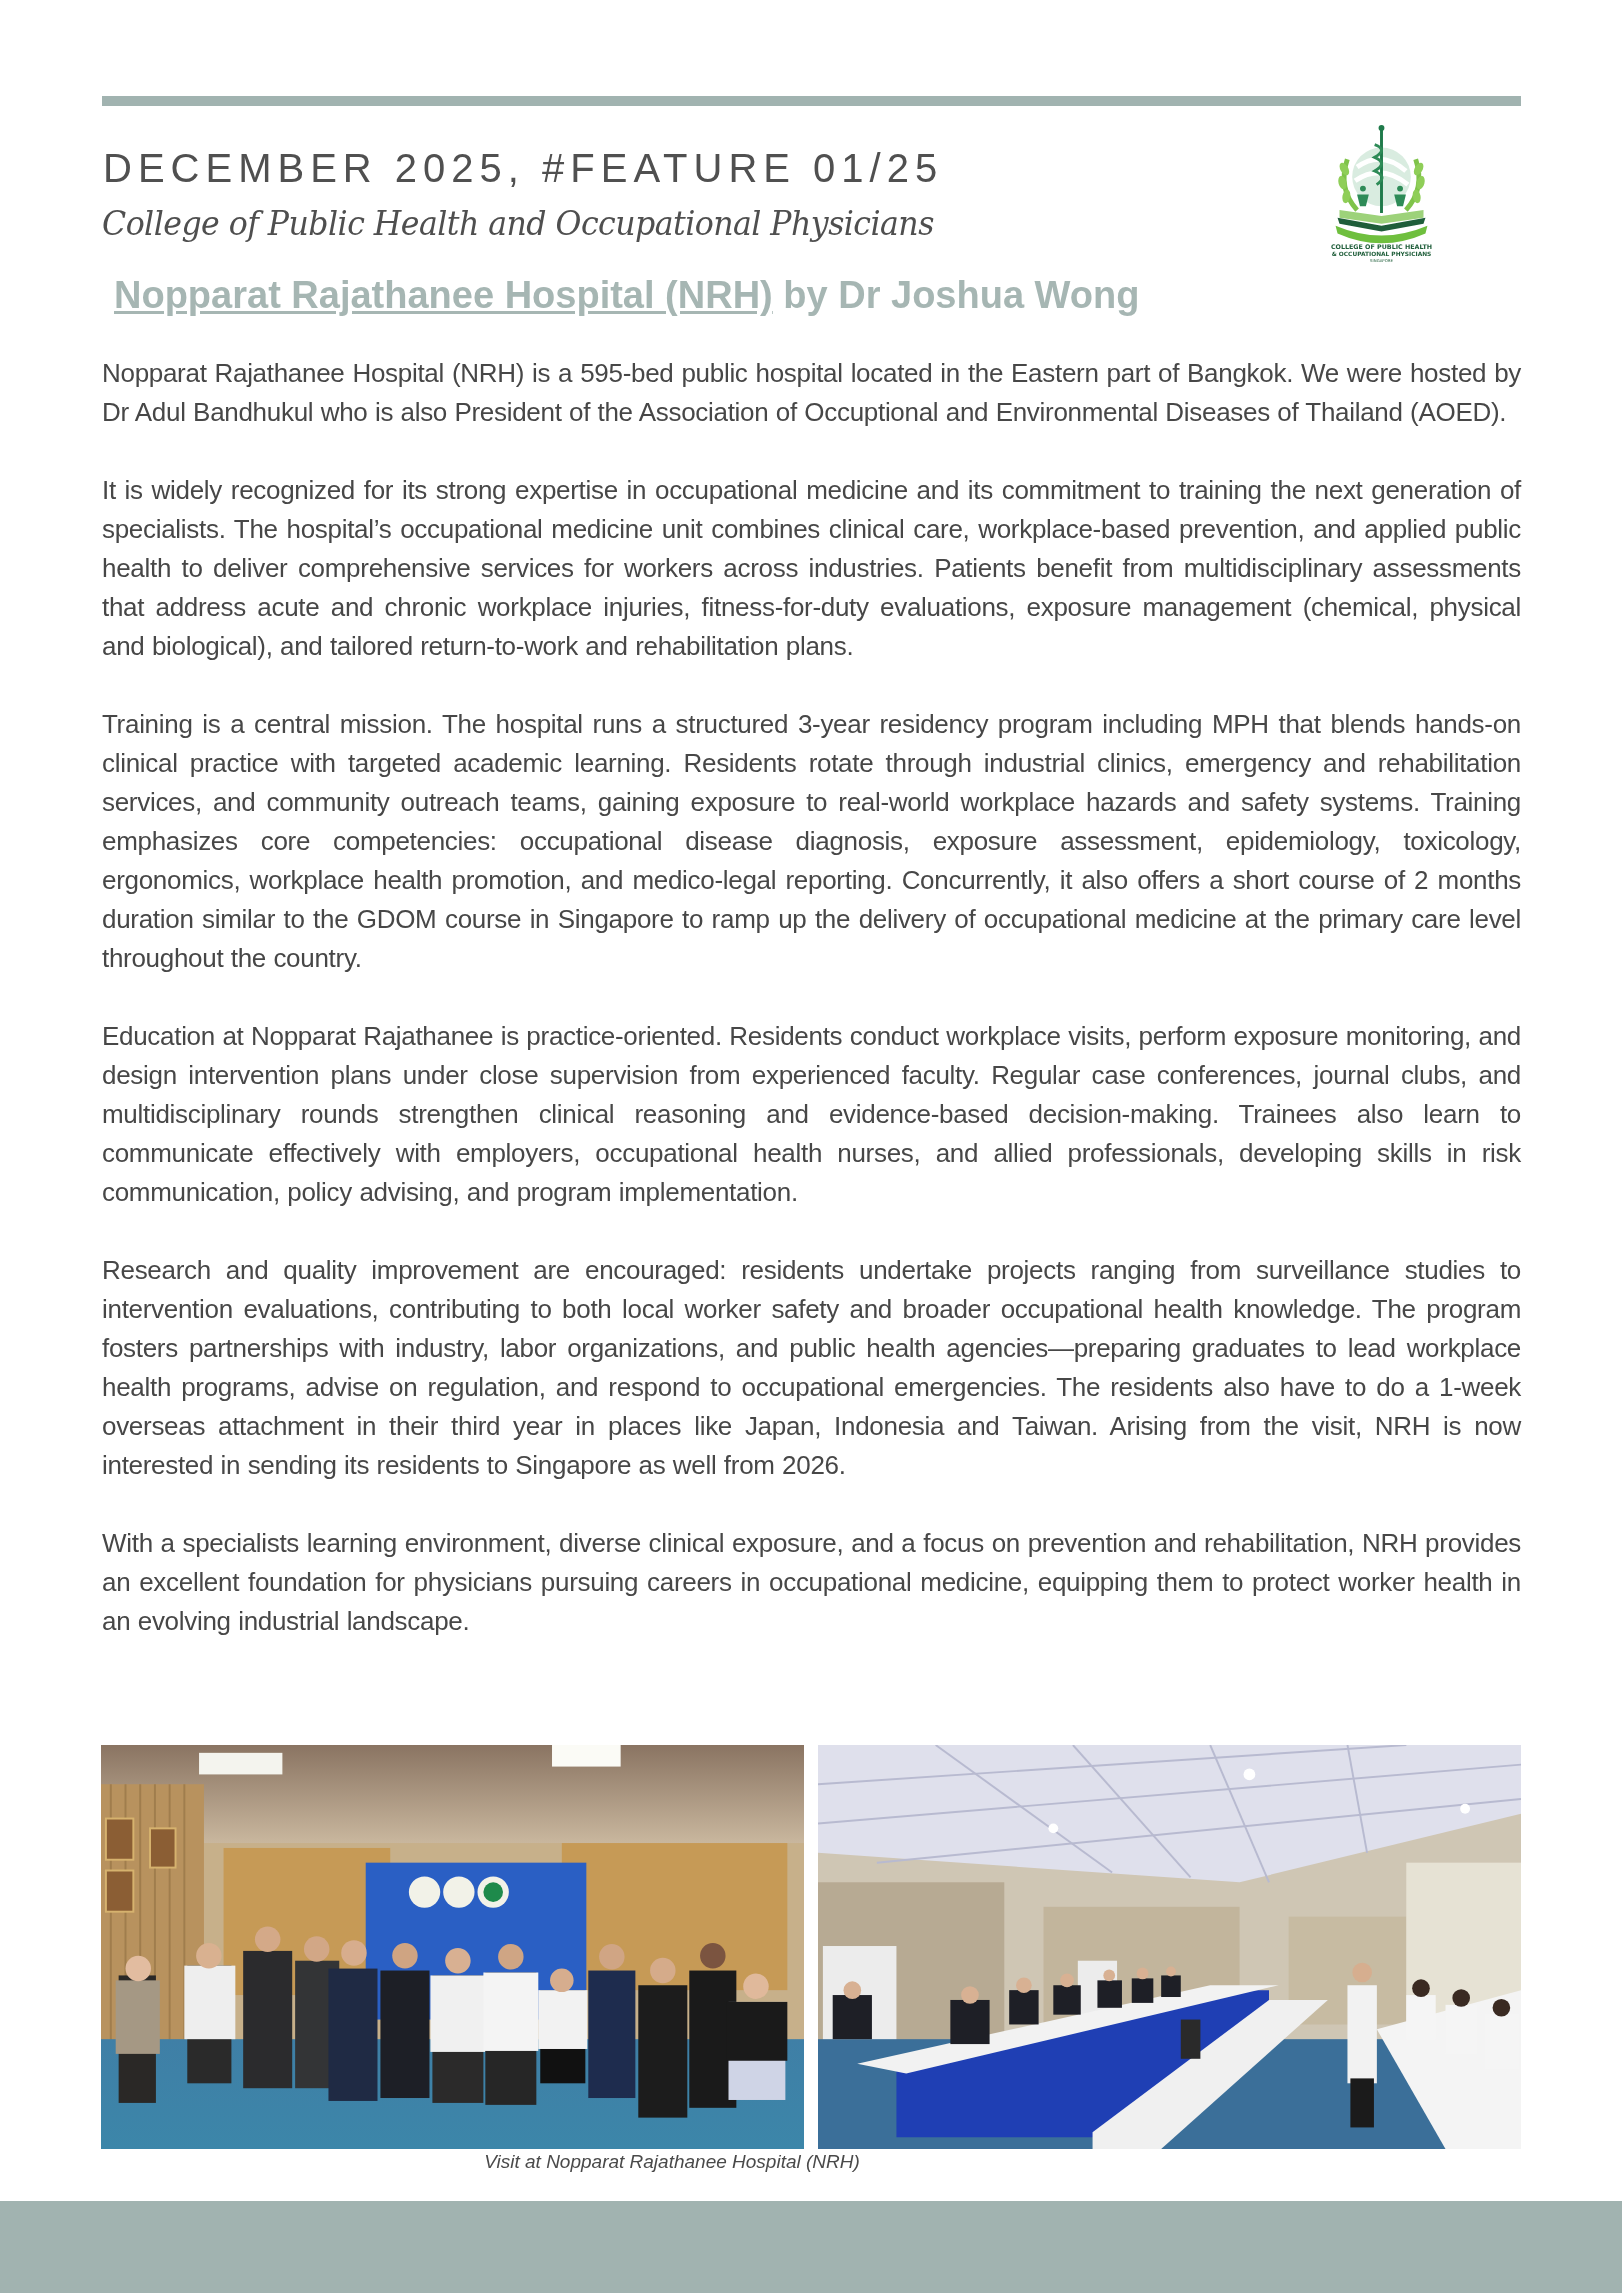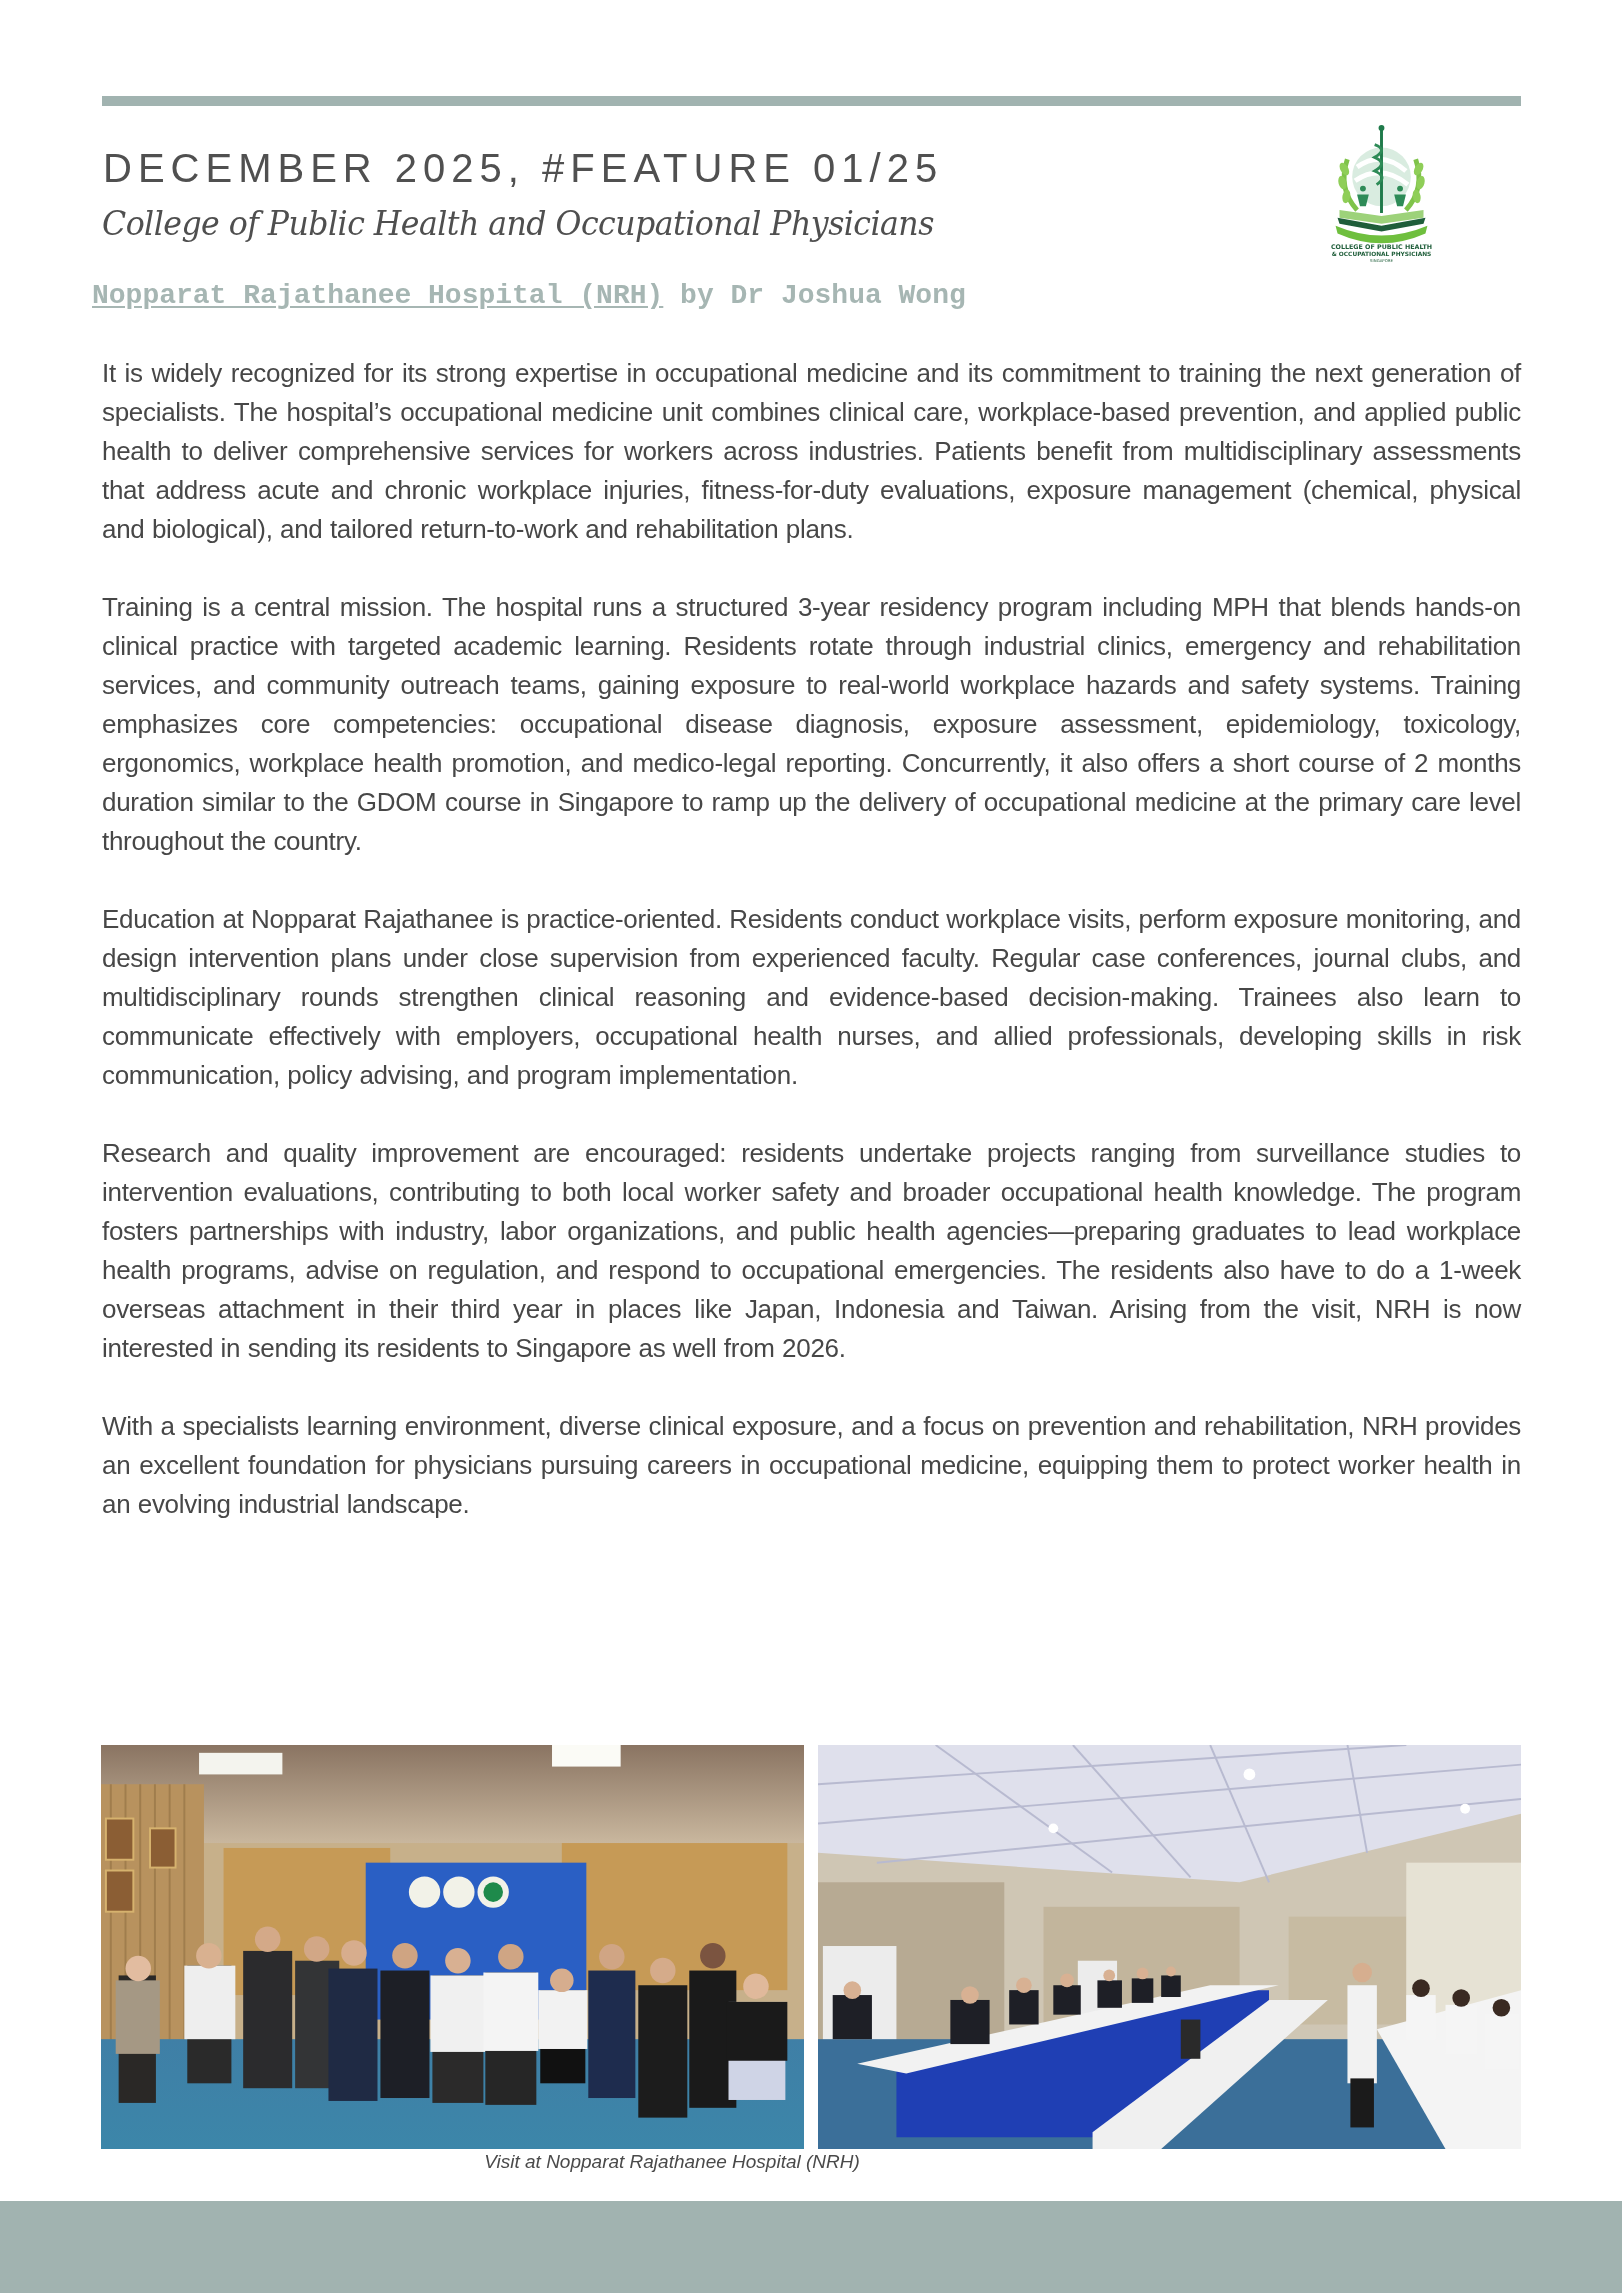--- a/index.html
+++ b/index.html
@@ -20,23 +20,23 @@
     white-space: nowrap; line-height: 39px;
   }
   .college-title {
     position: absolute; left: 102px; top: 200px;
     font-family: "DejaVu Serif", serif; font-style: italic;
     font-size: 34px; color: #4f4f4f; white-space: nowrap;
     line-height: 47px; letter-spacing: -0.6px;
     transform: scaleX(0.93); transform-origin: left center;
   }
   .byline {
-    position: absolute; left: 92px; top: 276px;
-    font-family: Liberation Mono, monospace; font-weight: bold;
-    font-size: 28px; color: #a6b6b3; white-space: nowrap; line-height: 39px;
+    position: absolute; left: 114px; top: 276px;
+    font-family: Liberation Sans, sans-serif; font-weight: bold;
+    font-size: 38px; color: #a6b6b3; white-space: nowrap; line-height: 39px;
   }
   .byline a { color: #a6b6b3; text-decoration: underline; text-underline-offset: 2.9px; }
   .logo {
     position: absolute; left: 1318px; top: 120px; width: 127px; height: 142px;
   }
   .article {
     position: absolute; left: 102px; top: 354px; width: 1419px;
   }
   .article p {
     margin: 0 0 39px 0;
@@ -109,20 +109,21 @@
     <text x="65" y="139" text-anchor="middle" font-family="'DejaVu Sans', sans-serif" font-size="6" font-weight="bold" fill="#1f5e3a">&amp; OCCUPATIONAL PHYSICIANS</text>
     <text x="65" y="145" text-anchor="middle" font-family="'DejaVu Sans', sans-serif" font-size="4" fill="#1f5e3a">SINGAPORE</text>
   </svg>
 </div>
 
 <div class="byline">
   <a href="#">Nopparat Rajathanee Hospital (NRH)</a><span> by Dr Joshua Wong</span>
 </div>
 
 <div class="article">
+  <p>Nopparat Rajathanee Hospital (NRH) is a 595-bed public hospital located in the Eastern part of Bangkok. We were hosted by Dr Adul Bandhukul who is also President of the Association of Occuptional and Environmental Diseases of Thailand (AOED).</p>
   <p>It is widely recognized for its strong expertise in occupational medicine and its commitment to training the next generation of specialists. The hospital’s occupational medicine unit combines clinical care, workplace-based prevention, and applied public health to deliver comprehensive services for workers across industries. Patients benefit from multidisciplinary assessments that address acute and chronic workplace injuries, fitness-for-duty evaluations, exposure management (chemical, physical and biological), and tailored return-to-work and rehabilitation plans.</p>
   <p>Training is a central mission. The hospital runs a structured 3-year residency program including MPH that blends hands-on clinical practice with targeted academic learning. Residents rotate through industrial clinics, emergency and rehabilitation services, and community outreach teams, gaining exposure to real-world workplace hazards and safety systems. Training emphasizes core competencies: occupational disease diagnosis, exposure assessment, epidemiology, toxicology, ergonomics, workplace health promotion, and medico-legal reporting. Concurrently, it also offers a short course of 2 months duration similar to the GDOM course in Singapore to ramp up the delivery of occupational medicine at the primary care level throughout the country.</p>
   <p>Education at Nopparat Rajathanee is practice-oriented. Residents conduct workplace visits, perform exposure monitoring, and design intervention plans under close supervision from experienced faculty. Regular case conferences, journal clubs, and multidisciplinary rounds strengthen clinical reasoning and evidence-based decision-making. Trainees also learn to communicate effectively with employers, occupational health nurses, and allied professionals, developing skills in risk communication, policy advising, and program implementation.</p>
   <p>Research and quality improvement are encouraged: residents undertake projects ranging from surveillance studies to intervention evaluations, contributing to both local worker safety and broader occupational health knowledge. The program fosters partnerships with industry, labor organizations, and public health agencies—preparing graduates to lead workplace health programs, advise on regulation, and respond to occupational emergencies. The residents also have to do a 1-week overseas attachment in their third year in places like Japan, Indonesia and Taiwan. Arising from the visit, NRH is now interested in sending its residents to Singapore as well from 2026.</p>
   <p>With a specialists learning environment, diverse clinical exposure, and a focus on prevention and rehabilitation, NRH provides an excellent foundation for physicians pursuing careers in occupational medicine, equipping them to protect worker health in an evolving industrial landscape.</p>
 </div>
 
 <div class="photos">
   <div class="photo left">
     <svg viewBox="0 0 717 412" preserveAspectRatio="none">

